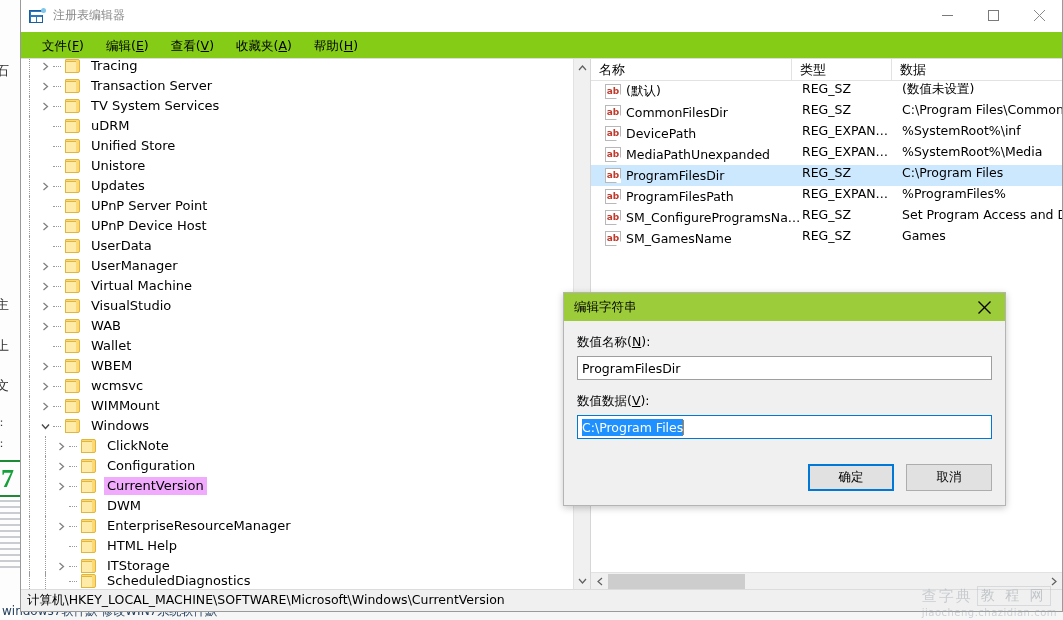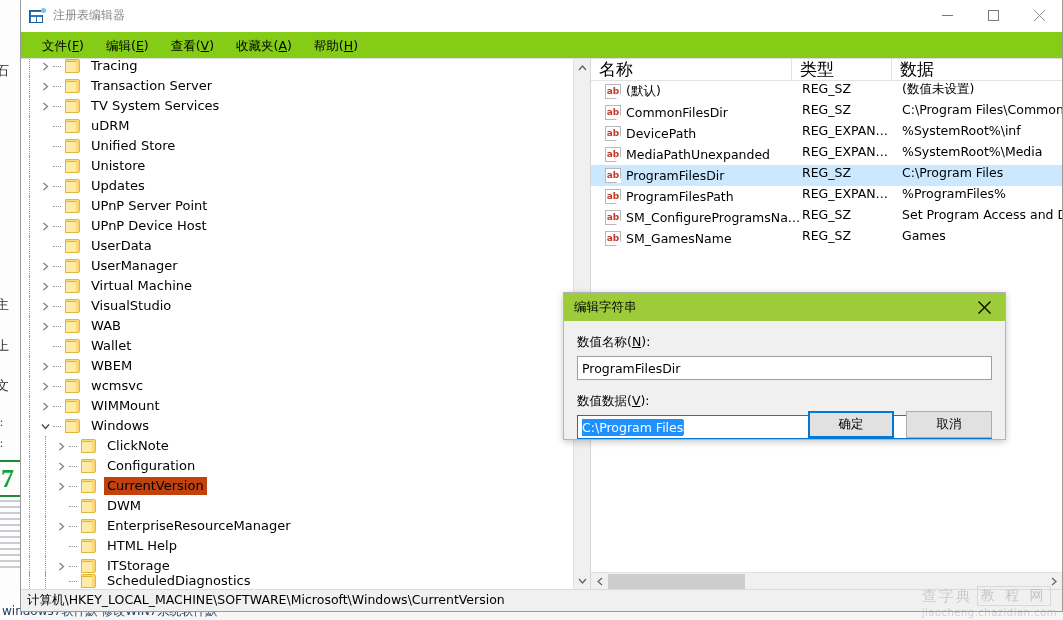--- a/index.html
+++ b/index.html
@@ -99,21 +99,21 @@
     border-right: 1px solid #d6d6d6;
   }
   .tree-scroll { position: absolute; inset: 0 17px 0 0; overflow: hidden; }
   .tree-list { position: absolute; top: -3px; left: 0; width: 100%; }
   .tnode {
     height: 20px; display: flex; align-items: center; white-space: nowrap;
     font-size: 13px; color: #000; font-family: "DejaVu Sans", sans-serif;
     cursor: default; position: relative;
   }
   .tnode .lbl { padding: 0 3px; line-height: 18px; }
-  .tnode.sel .lbl { background: #c2410c; }
+  .tnode.sel .lbl { background: #f0abfc; }
   .twist {
     width: 16px; height: 16px; flex: none; display: flex;
     align-items: center; justify-content: center;
   }
   .twist svg { display: block; }
   .dotline {
     width: 11px; height: 16px; flex: none; position: relative;
   }
   .dotline::before {
     content: ""; position: absolute; left: 0px; top: 8px; width: 8px;
@@ -155,21 +155,21 @@
   
   .list-pane {
     flex: 1; background: #ffffff; position: relative; overflow: hidden;
     display: flex; flex-direction: column;
   }
   .list-header {
     height: 22px; display: flex; flex: none; background: #ffffff;
     border-bottom: 1px solid #e2e2e2;
   }
   .lh-cell {
-    font-size: 17px; color: #000; font-family: "DejaVu Sans", sans-serif;
+    font-size: 13px; color: #000; font-family: "DejaVu Sans", sans-serif;
     display: flex; align-items: center; padding-left: 8px;
     border-right: 1px solid #e2e2e2; cursor: default; white-space: nowrap;
   }
   .lh-name { width: 201px; }
   .lh-type { width: 100px; }
   .lh-data { flex: 1; border-right: none; }
 
   .list-rows { flex: 1; position: relative; overflow: hidden; }
   .lrow {
     height: 21px; display: flex; cursor: default;
@@ -213,21 +213,21 @@
   
   .statusbar {
     height: 22px; flex: none; background: #f0f0f0; border-top: 1px solid #dcdcdc;
     display: flex; align-items: center; padding-left: 6px;
     font-size: 12.5px; color: #000; font-family: "DejaVu Sans", sans-serif;
     white-space: nowrap; overflow: hidden;
   }
 
   
   .dialog {
-    position: absolute; left: 563px; top: 292px; width: 443px; height: 148px;
+    position: absolute; left: 563px; top: 292px; width: 443px; height: 214px;
     background: #f0f0f0; border: 1px solid #b4b4b4;
     box-shadow: 0 2px 7px rgba(0,0,0,0.22);
     display: flex; flex-direction: column; z-index: 50;
   }
   .dlg-title {
     height: 28px; background: #9ccc3a; display: flex; align-items: center;
     flex: none; padding-left: 10px;
   }
   .dlg-title-text {
     flex: 1; font-size: 12.5px; color: #000;

